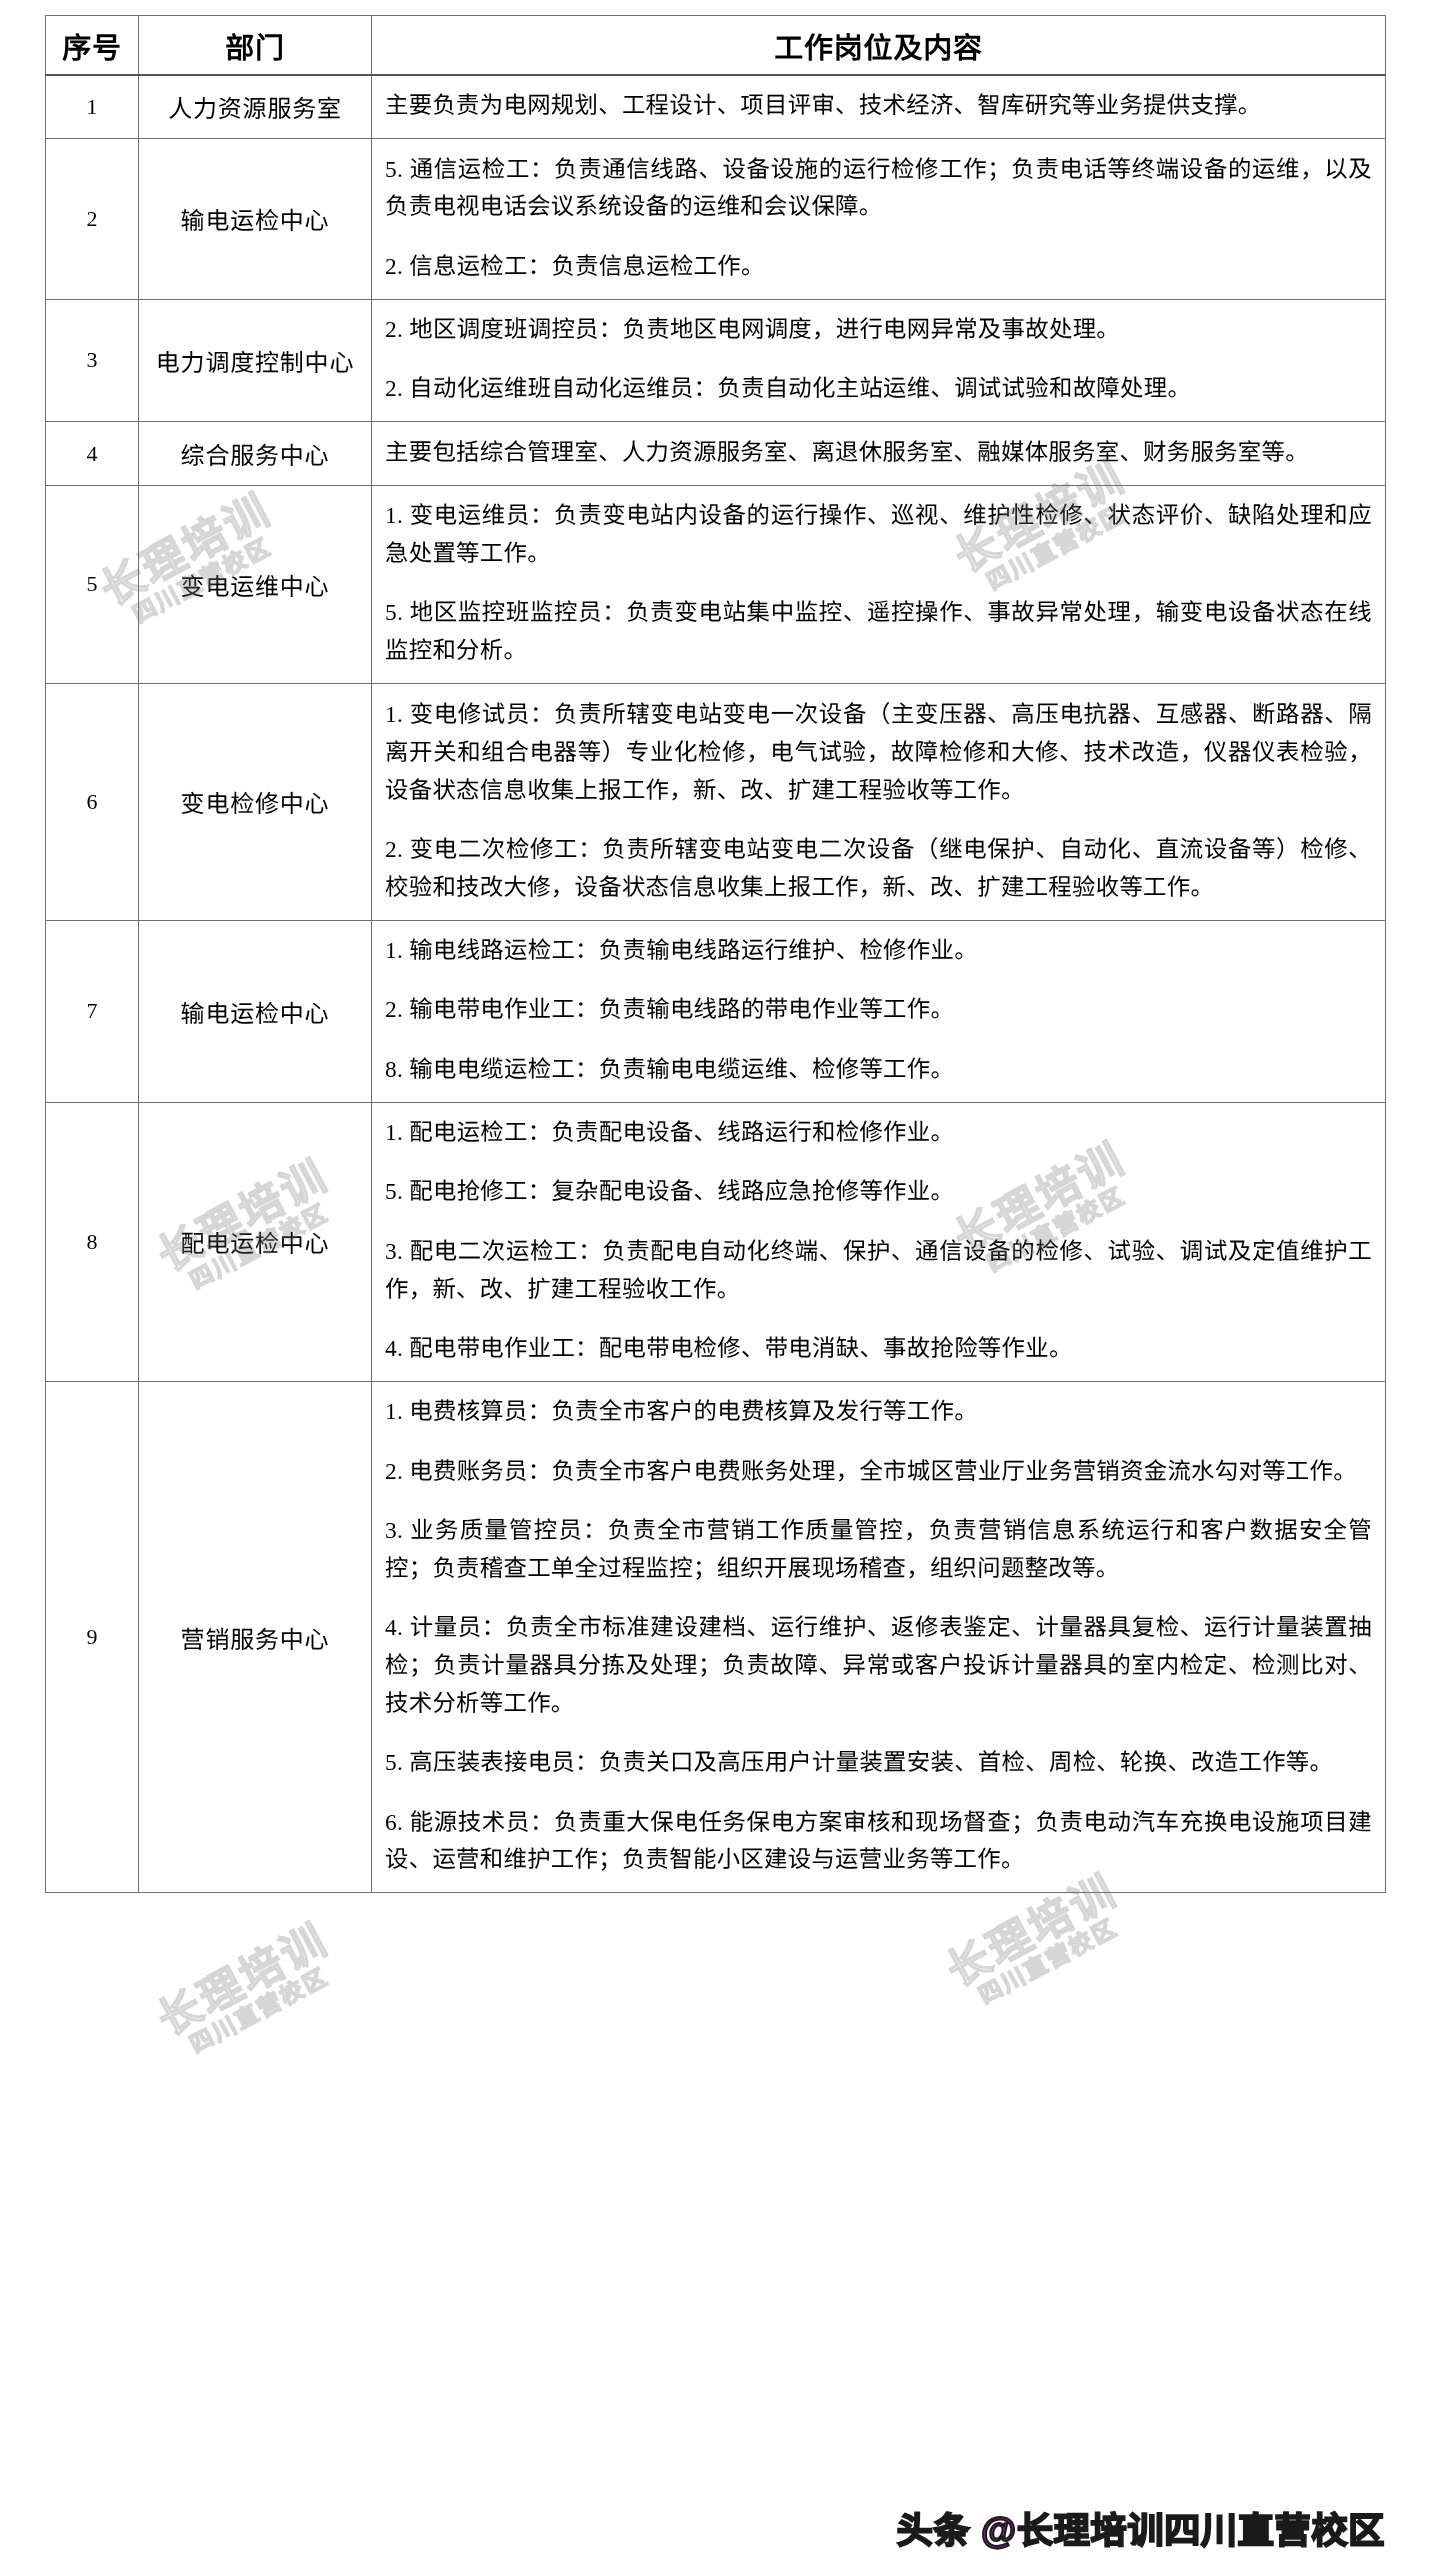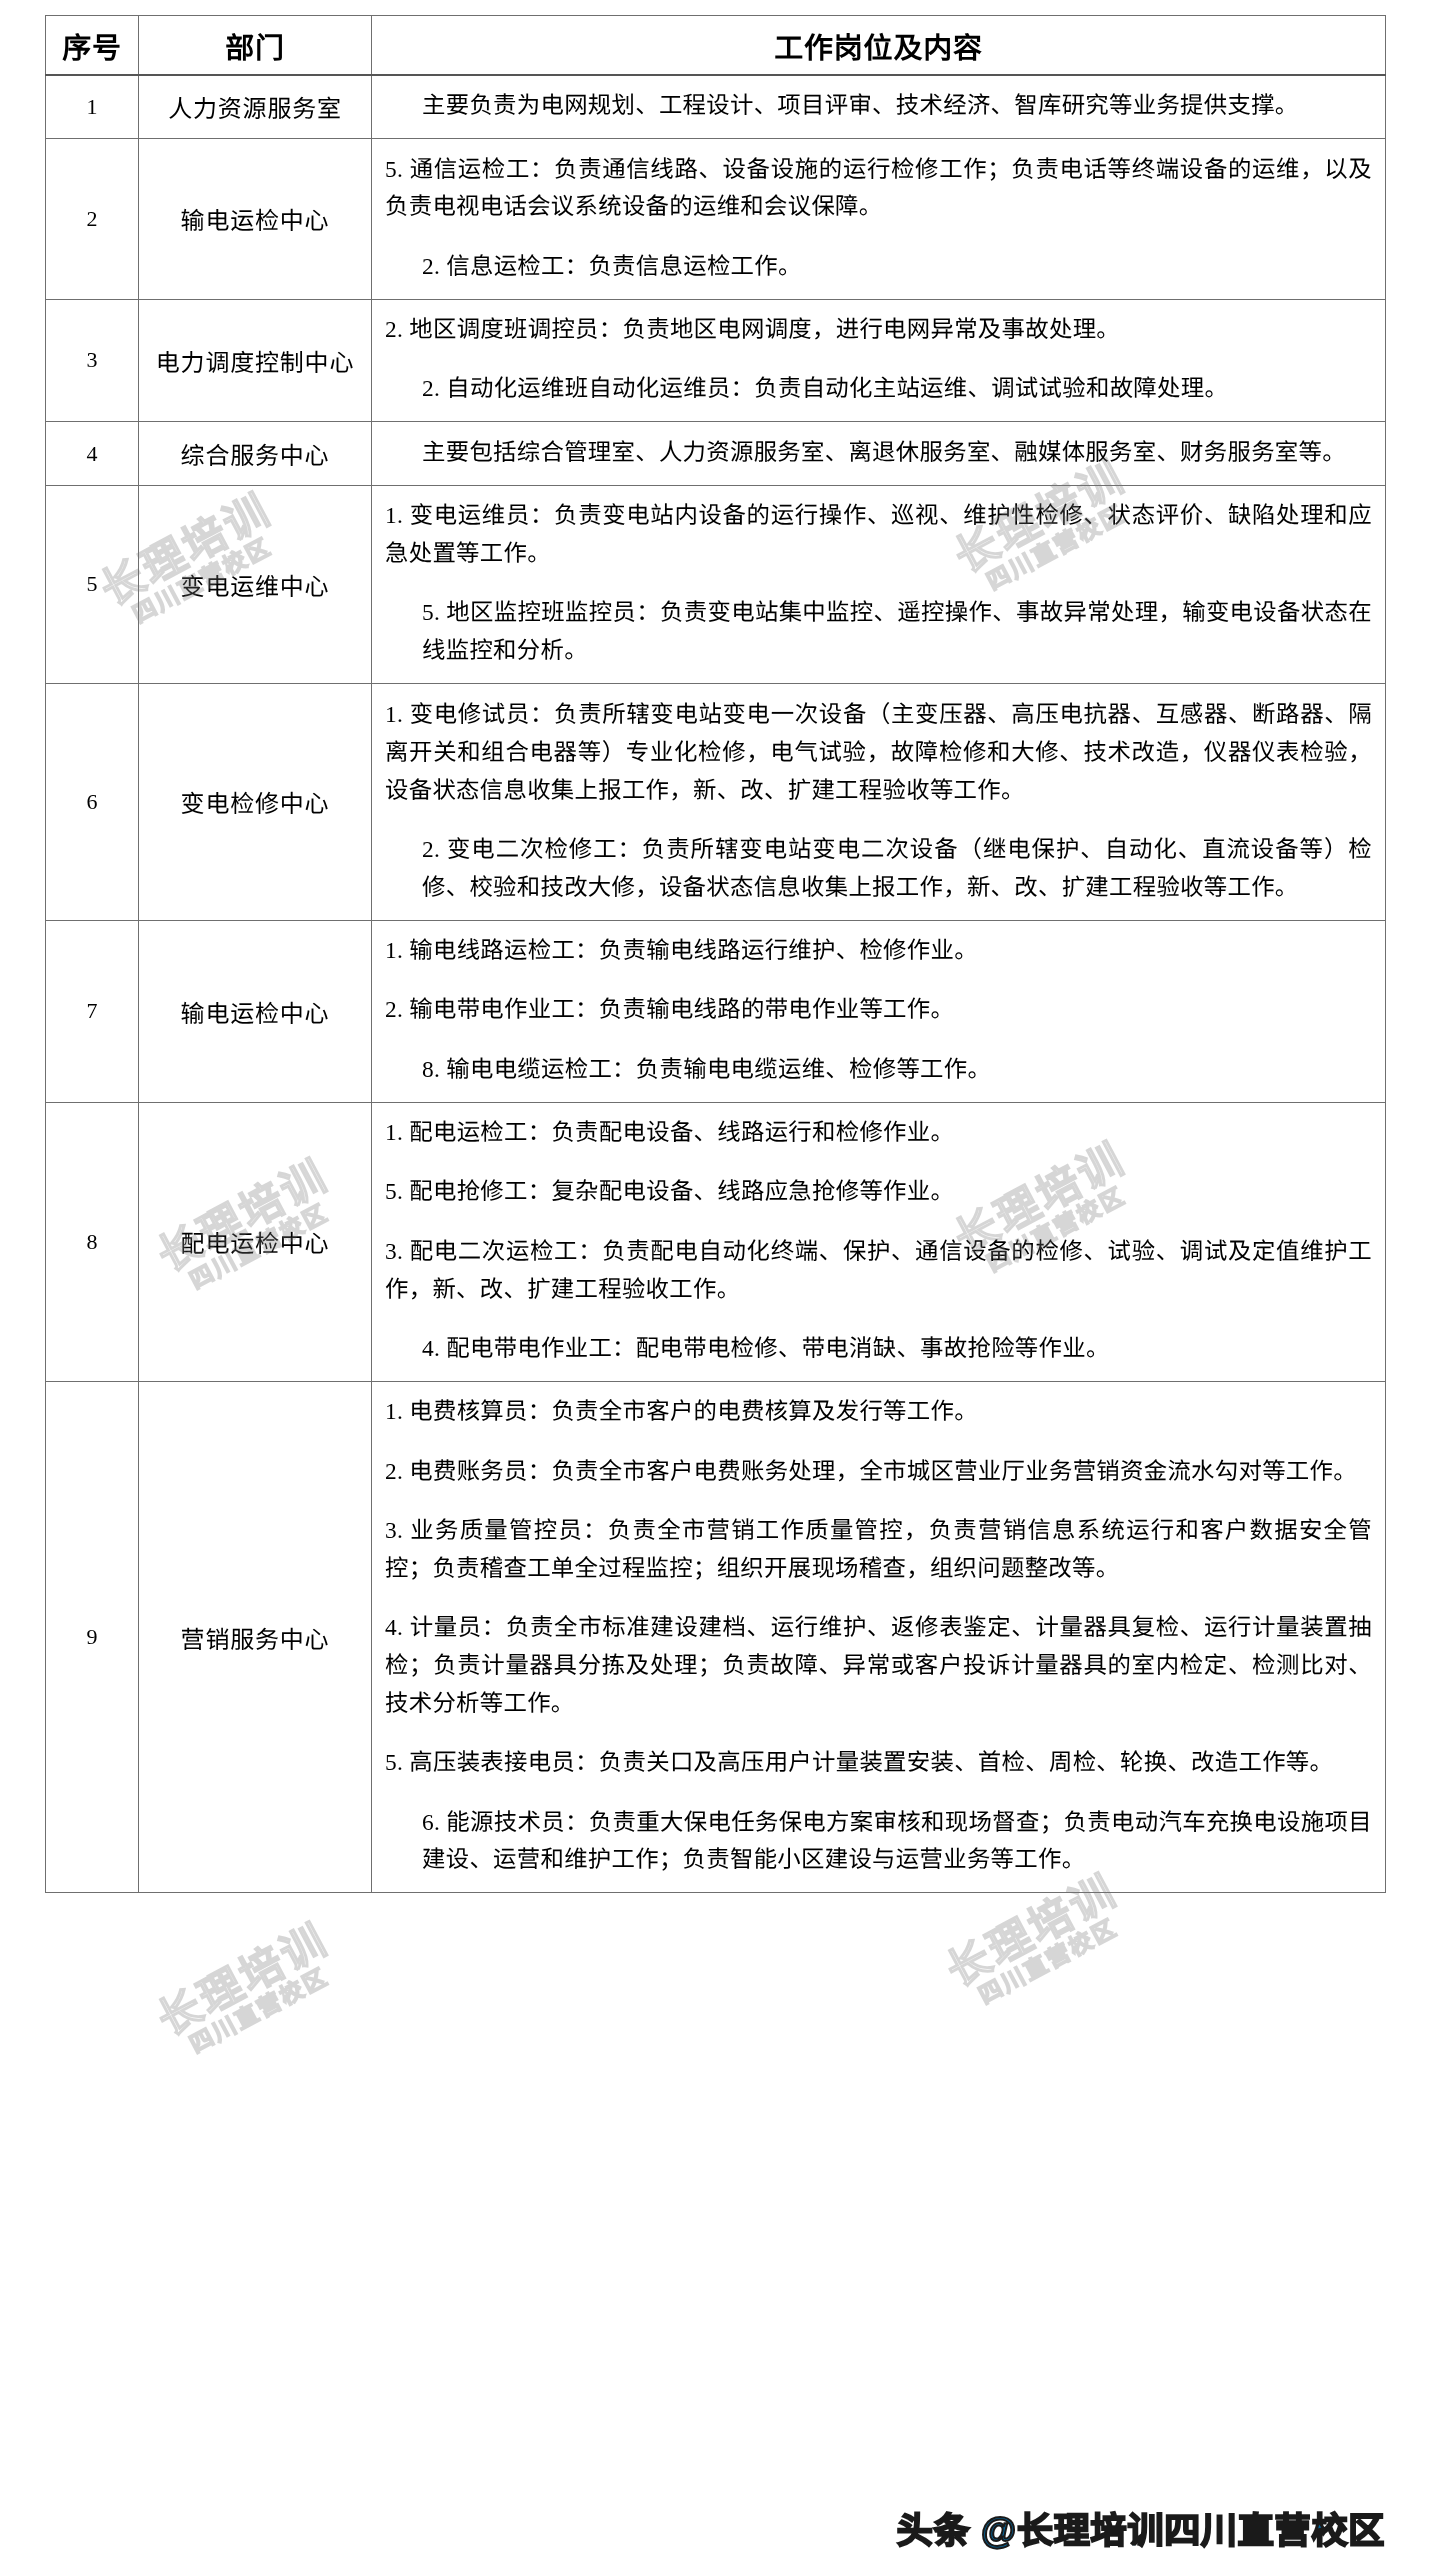--- a/index.html
+++ b/index.html
@@ -85,37 +85,37 @@
     line-height: 1.62;
     padding: 11.5px 13px 13px 13px;
     letter-spacing: 0.3px;
   }
   table.jobs tbody tr { }
   .desc p {
     margin: 0 0 21.4px 0;
     text-align: justify;
     text-justify: inter-ideograph;
   }
-  .desc p:last-child { margin-bottom: 0; margin-left: 37px; }
+  .desc p:last-child { margin-bottom: 0; }
   .desc p.tight { margin-bottom: 0; }
 
   
   table.jobs tbody tr.thick-top > td { border-top: 1.6px solid #555; }
 
   
   .credit {
     position: absolute;
     right: 49px;
     bottom: 23px;
     z-index: 9;
     font-family: "Liberation Sans", "DejaVu Sans", sans-serif;
     font-size: 36px;
     font-weight: bold;
     letter-spacing: 0.8px;
-    color: #0369a1;
+    color: #a21caf;
     -webkit-text-stroke: 2.1px #1a1a1a;
     white-space: nowrap;
   }
 </style>
 </head>
 <body>
 
 <div class="wm-layer">
   <div class="wm" style="left:99px; top:526px;">
     <span class="wm-main">长理培训</span>

